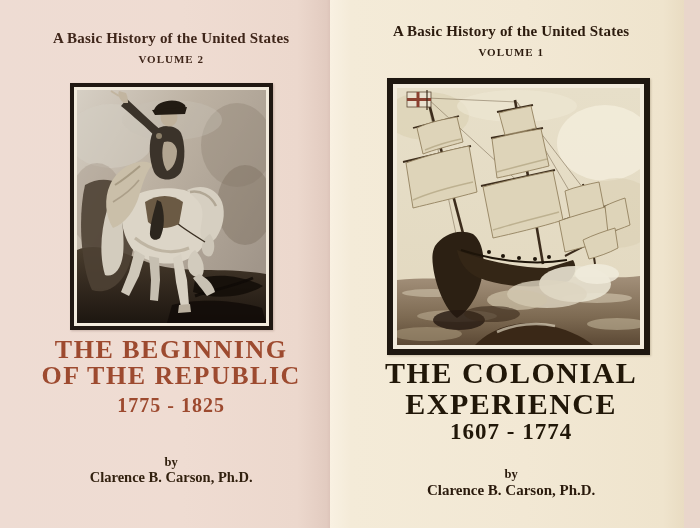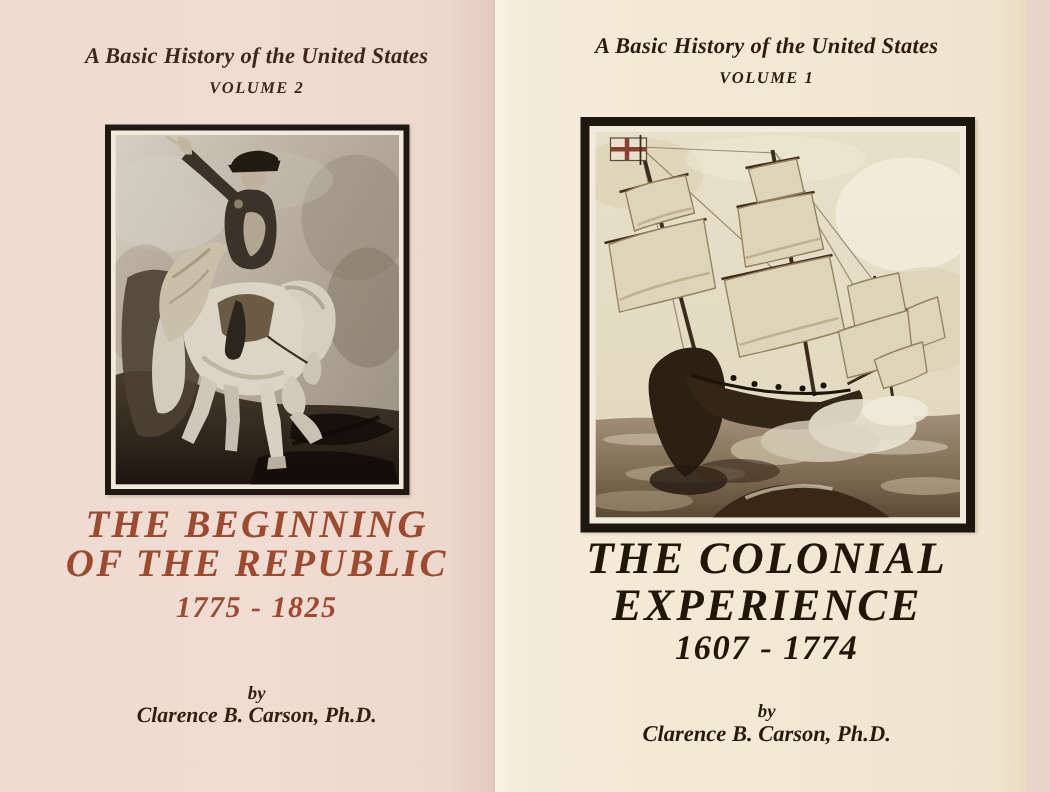--- a/index.html
+++ b/index.html
@@ -1,19 +1,19 @@
 <!DOCTYPE html>
 <html><head>
 <meta charset="utf-8">
 <style>
   * { margin:0; padding:0; box-sizing:border-box; }
   body { width:700px; height:528px; overflow:hidden; background:#e9d6cb; }
   .spread {
     position:relative; width:684px; height:528px; display:flex;
-    font-family:"Liberation Serif","DejaVu Serif",serif; font-weight:700;font-style:italic;
+    font-family:"Liberation Serif","DejaVu Serif",serif; font-weight:700;
   }
   .cover { position:relative; height:528px; }
   .cover-left {
     width:338px;
     background:linear-gradient(90deg,#eedcd3 0%,#efdcd2 55%,#ecd8cd 90%,#e2cbc0 99%,#ddc4ba 100%);
   }
   .cover-right {
     width:362px;
     background:linear-gradient(90deg,#f9f1e2 0%,#f7efdf 2%,#f4ebd8 6%,#f2e8d4 55%,#efe4cd 94%,#e9dcc2 100%);
   }

